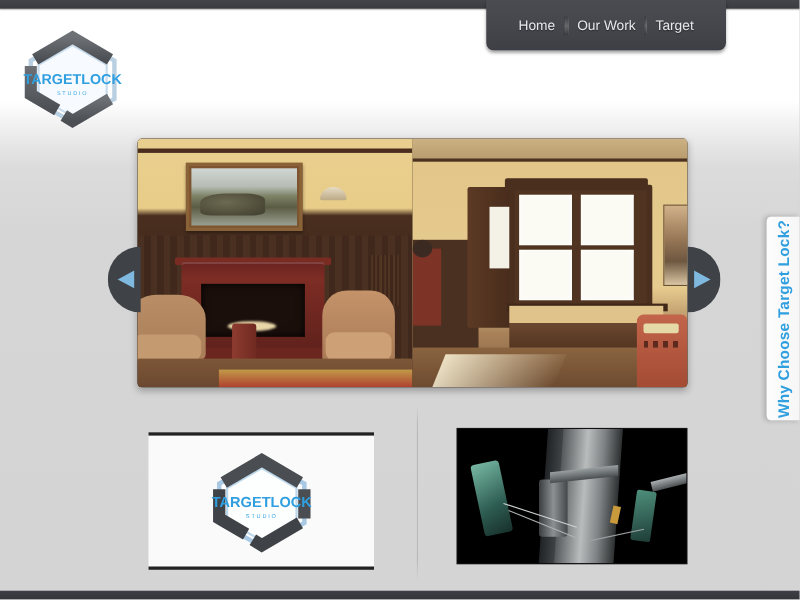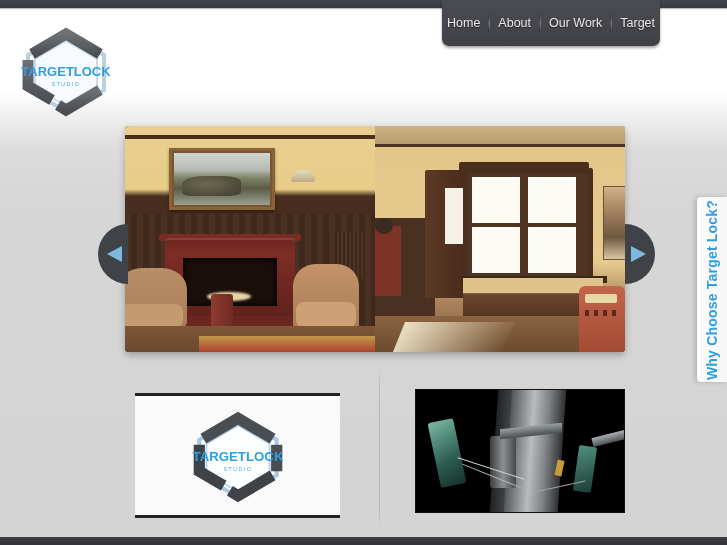--- a/index.html
+++ b/index.html
@@ -190,23 +190,20 @@
 <div id="page">
 
   <div id="topbar"></div>
 
   <nav id="nav">
     <ul>
       <li>
         <a href="#">Home</a>
       </li>
       <li class="divider"></li>
-      <li>
-        <a href="#">About</a>
-      </li>
       <li class="divider"></li>
       <li>
         <a href="#">Our Work</a>
       </li>
       <li class="divider"></li>
       <li>
         <a href="#">Target</a>
       </li>
     </ul>
   </nav>

